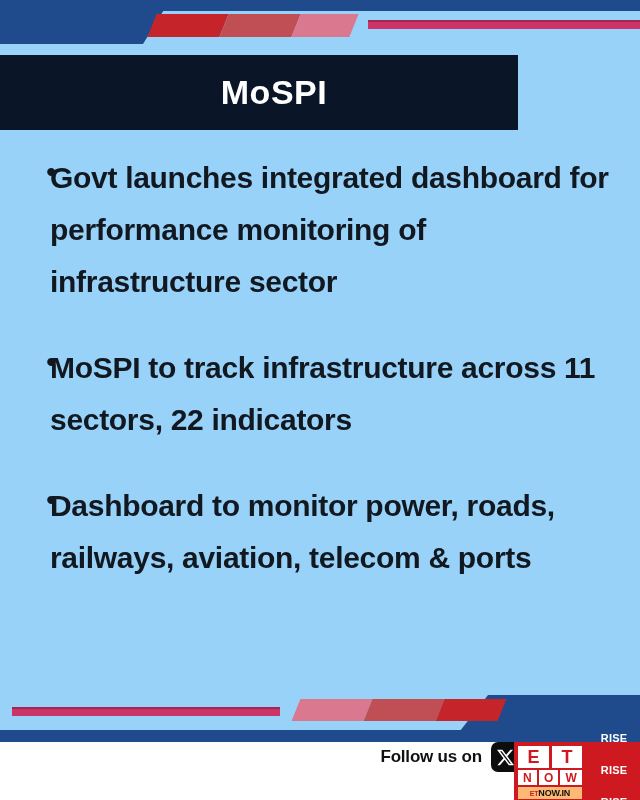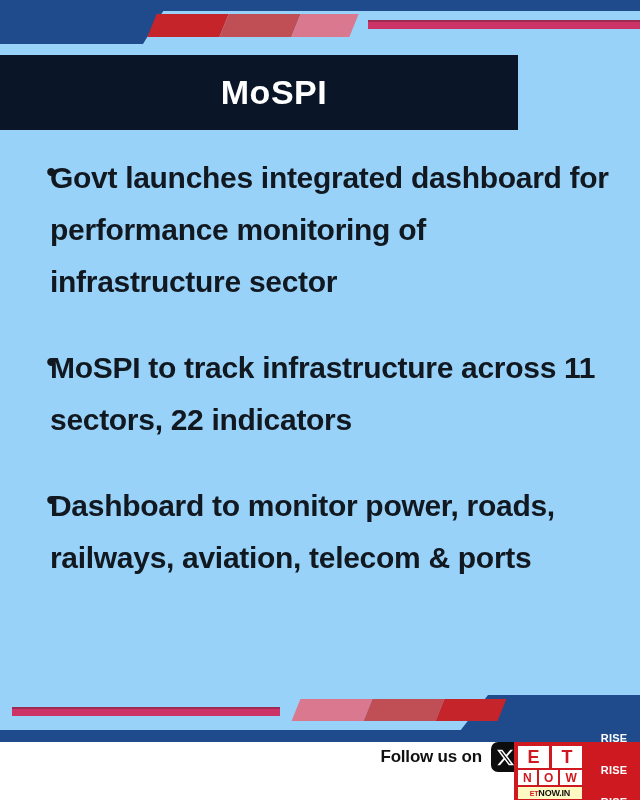--- a/index.html
+++ b/index.html
@@ -169,21 +169,21 @@
     display:flex; gap:2px; height:15px; margin-bottom:2px;
   }
   .now-cell{
     background:#ffffff; color:#cf1920;
     font-weight:bold; font-size:12px;
     display:flex; align-items:center; justify-content:center;
     flex:1 1 auto; line-height:1;
     font-family:"Liberation Sans", sans-serif;
   }
   .etnow-url{
-    height:12px; background:#fef9c3;
+    height:12px; background:#fdba74;
     display:flex; align-items:center; justify-content:center;
     font-size:9px; font-weight:bold; color:#111111;
     letter-spacing:-0.2px;
     font-family:"Liberation Sans", sans-serif;
   }
   .etnow-url .u1{ color:#cf1920; font-size:7px; }
   .etnow-right{
     width:54px; height:58px; background:#cf1920;
     color:#ffffff;
     display:flex; flex-direction:column;

